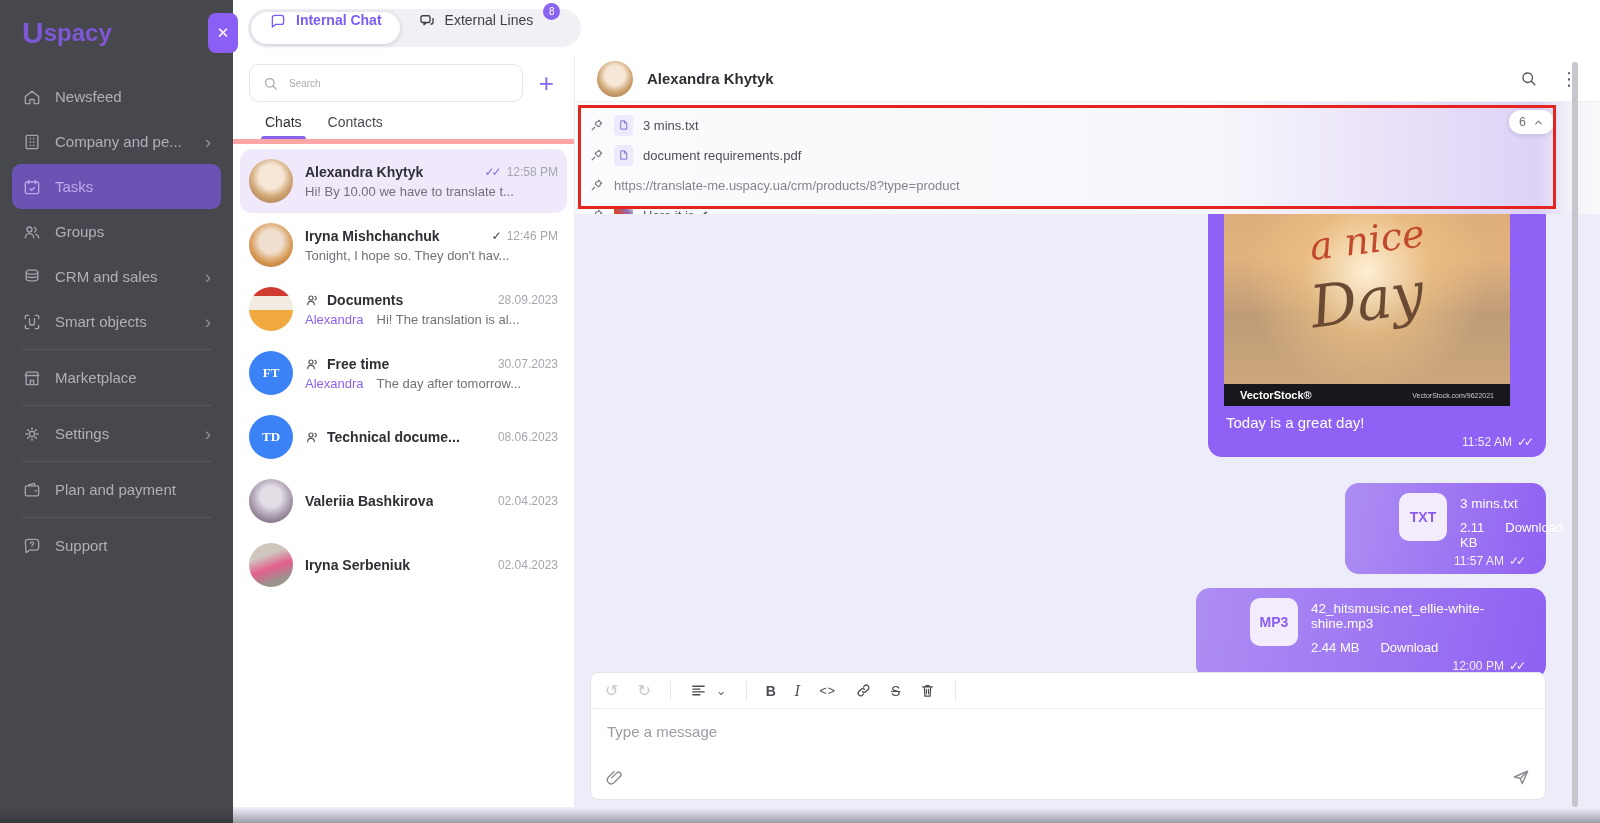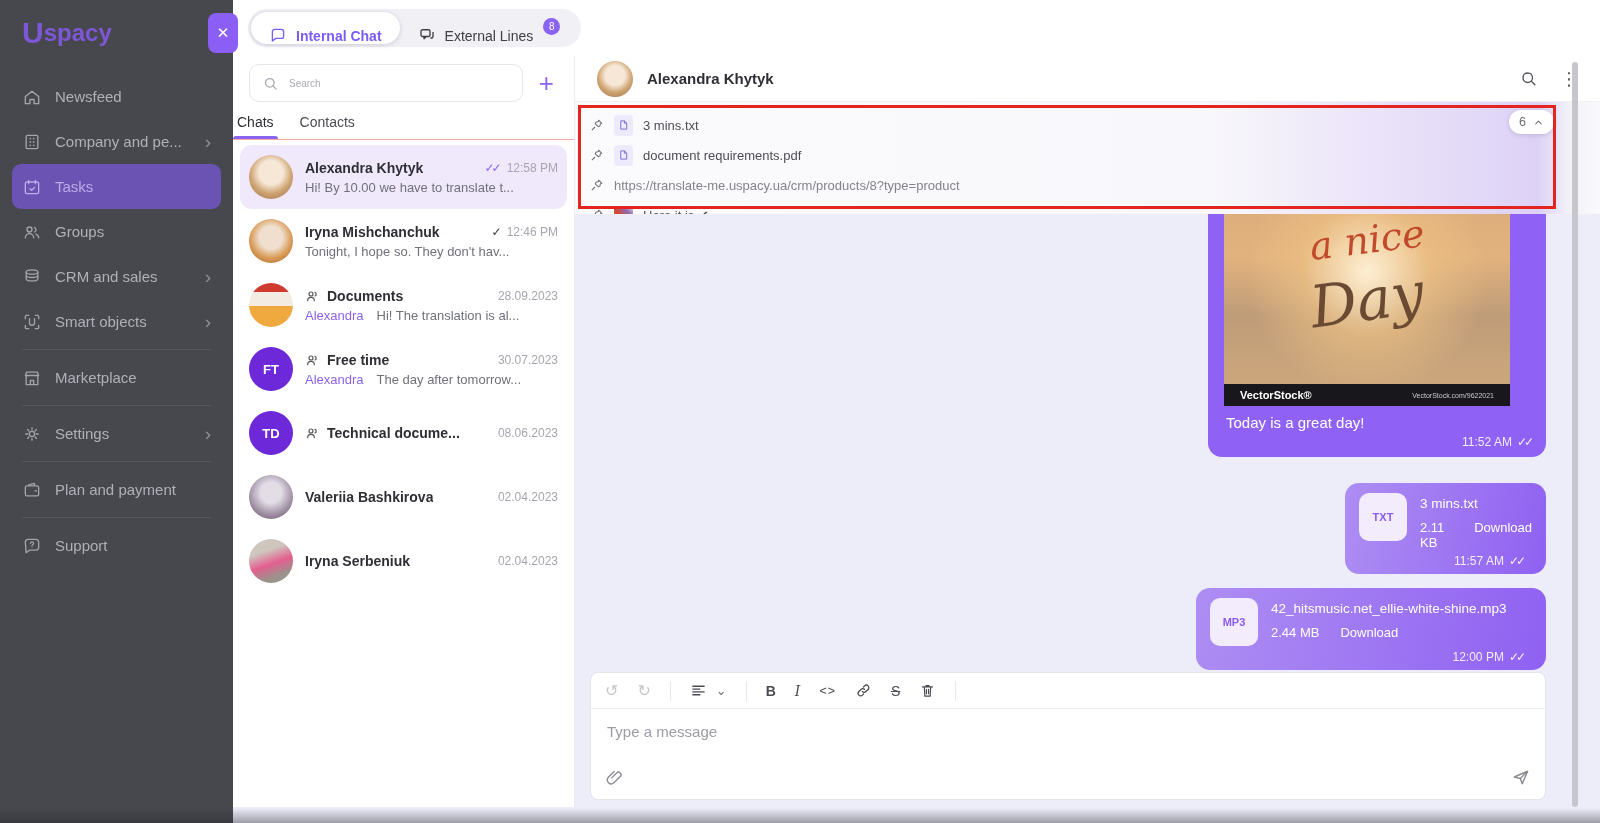--- a/index.html
+++ b/index.html
@@ -20,40 +20,40 @@
   .side-item svg { color:#a3a3ab; }
   .side-div { height:1px; background:#57575e; margin:5px 10px; }
 
   
   .close-btn { position:absolute; left:208px; top:13px; width:30px; height:40px; background:#8b5ff6; border-radius:8px; color:#fff;
                display:flex; align-items:center; justify-content:center; font-size:15px; z-index:40; cursor:pointer; }
 
   
   .topbar { position:absolute; left:233px; top:0; width:1367px; height:56px; background:#fff; z-index:5; }
   .tabs-pill { position:absolute; left:15px; top:9px; height:38px; background:#f1f0f5; border-radius:20px; display:flex; align-items:center; padding:3px; }
-  .tab { display:flex; align-items:flex-end; gap:9px; height:32px; padding:0 18px; border-radius:17px; font-size:14px; cursor:pointer; color:#3f4046; }
+  .tab { display:flex; align-items:flex-start; gap:9px; height:32px; padding:0 18px; border-radius:17px; font-size:14px; cursor:pointer; color:#3f4046; }
   .tab.active { background:#fff; color:#7b5cf5; font-weight:bold; box-shadow:0 1px 5px rgba(40,30,80,.18); }
   .tab .badge { background:#8a63f0; color:#fff; font-size:10px; min-width:17px; height:17px; border-radius:9px; display:inline-flex; align-items:center; justify-content:center; transform:translateY(-9px); margin-left:1px; }
 
   
   .chatlist { position:absolute; left:233px; top:56px; width:342px; height:751px; background:#fff; border-right:1px solid #ececf1; z-index:5; }
   .cl-searchrow { display:flex; align-items:center; gap:12px; margin:8px 16px 6px; }
   .cl-search { flex:1; display:flex; align-items:center; gap:10px; height:38px; border:1px solid #e6e5ec; border-radius:10px; padding:0 12px; color:#a9a9b2; }
   .cl-search input { border:none; outline:none; flex:1; font-size:10px; font-family:inherit; color:#3f4046; background:transparent; }
   .cl-search input::placeholder { color:#a9a9b2; }
   .plus-btn { color:#8a63f0; font-size:26px; font-weight:400; line-height:1; cursor:pointer; padding:0 4px; }
-  .cl-tabs { display:flex; gap:26px; padding:6px 4px 0; border-bottom:1px solid #fca5a5; }
+  .cl-tabs { display:flex; gap:26px; padding:6px 32px 0; border-bottom:5px solid #fca5a5; }
   .cl-tab { font-size:14px; color:#4a4b52; padding-bottom:9px; position:relative; cursor:pointer; }
   .cl-tab.active { color:#2e2f34; }
   .cl-tab.active:after { content:""; position:absolute; left:-4px; right:-4px; bottom:0; height:3px; border-radius:3px 3px 0 0; background:#8a63f0; }
   .cl-items { padding:5px 7px; }
   .cl-item { display:flex; align-items:center; gap:12px; height:64px; padding:0 9px; border-radius:12px; cursor:pointer; }
   .cl-item.selected { background:#f0e9fc; }
   .avatar { width:44px; height:44px; border-radius:50%; flex:none; display:flex; align-items:center; justify-content:center; color:#fff; font-size:13px; font-weight:bold; }
-  .av-init { background:#6d28d9; }
+  .av-init { background:#3b82f6;font-family:Liberation Serif, serif; }
   .av-alex  { background:radial-gradient(circle at 50% 40%, #f6e7d6 35%, #cfa573 60%, #9a6b43); }
   .av-iryna { background:radial-gradient(circle at 50% 42%, #f0dfcf 34%, #d89a55 62%, #9e6227); }
   .av-docs  { background:linear-gradient(180deg,#cf3b2e 20%,#f3ece2 20%,#f3ece2 52%,#efa93f 52%); }
   .av-val   { background:radial-gradient(circle at 50% 40%, #e3dde6 30%, #a293a7 62%, #5d4f5a); }
   .av-serb  { background:linear-gradient(160deg,#cfc6bd 30%,#e35f8f 55%,#9a948c 80%); }
   .cl-main { flex:1; min-width:0; }
   .cl-top { display:flex; align-items:center; gap:6px; }
   .cl-name { font-size:14px; font-weight:bold; color:#2e2f34; white-space:nowrap; overflow:hidden; }
   .cl-right { margin-left:auto; display:flex; align-items:center; gap:5px; flex:none; }
   .chk { font-size:12px; letter-spacing:-3px; padding-right:3px; }
@@ -95,21 +95,21 @@
   .art-l0 { top:-6px; font-size:44px; color:#c24a2c; transform:rotate(-6deg); }
   .art-l1 { top:52px; font-size:38px; color:#c24a2c; transform:rotate(-7deg); }
   .art-l2 { top:100px; font-size:58px; color:#6b4a33; transform:rotate(-8deg); }
   .art-bar { position:absolute; left:0; right:0; bottom:0; height:22px; background:#17171c; color:#fff; display:flex; align-items:center; justify-content:space-between; padding:0 16px; }
   .art-bar .wl { font-size:11px; font-weight:bold; }
   .art-bar .wr { font-size:7px; color:#c9c9cf; }
   .msg-caption { color:#fff; font-size:15px; margin:8px 4px 0 12px; }
   .msg-meta { display:flex; justify-content:flex-end; align-items:center; gap:5px; color:rgba(255,255,255,.88); font-size:12px; margin:4px 6px 0; }
   .msg-file { position:absolute; border-radius:14px; padding:10px 14px 6px; background:linear-gradient(100deg,#ad8ef3,#9061f2); color:#fff; z-index:1; }
   .mf-row { display:flex; gap:13px; }
-  .ext-chip { width:48px; height:48px; border-radius:10px; background:#f2ecfd; color:#8a5cf0; font-weight:bold; font-size:11px; display:flex; align-items:center; justify-content:center; flex:none; }
+  .ext-chip { width:48px; height:48px; border-radius:10px; background:#f2ecfd; color:#8a5cf0; font-weight:bold; font-size:14px; display:flex; align-items:center; justify-content:center; flex:none;margin-left:40px; }
   .mf-name { font-size:13.5px; margin-top:3px; }
   .mf-sub { display:flex; gap:21px; font-size:13px; margin-top:9px; }
   .mf-dl { cursor:pointer; }
   .msg-txt { left:770px; top:381px; width:201px; }
   .msg-mp3 { left:621px; top:486px; width:350px; }
 
   
   .composer { position:absolute; left:15px; top:570px; width:956px; height:128px; background:#fff; border:1px solid #e3e3e9; border-radius:8px; z-index:4; display:flex; flex-direction:column; }
   .tb { display:flex; align-items:center; gap:19px; height:36px; padding:0 14px; border-bottom:1px solid #eeeef2; color:#4a4b52; }
   .tb .dis { color:#c6c6cc; font-size:16px; }

